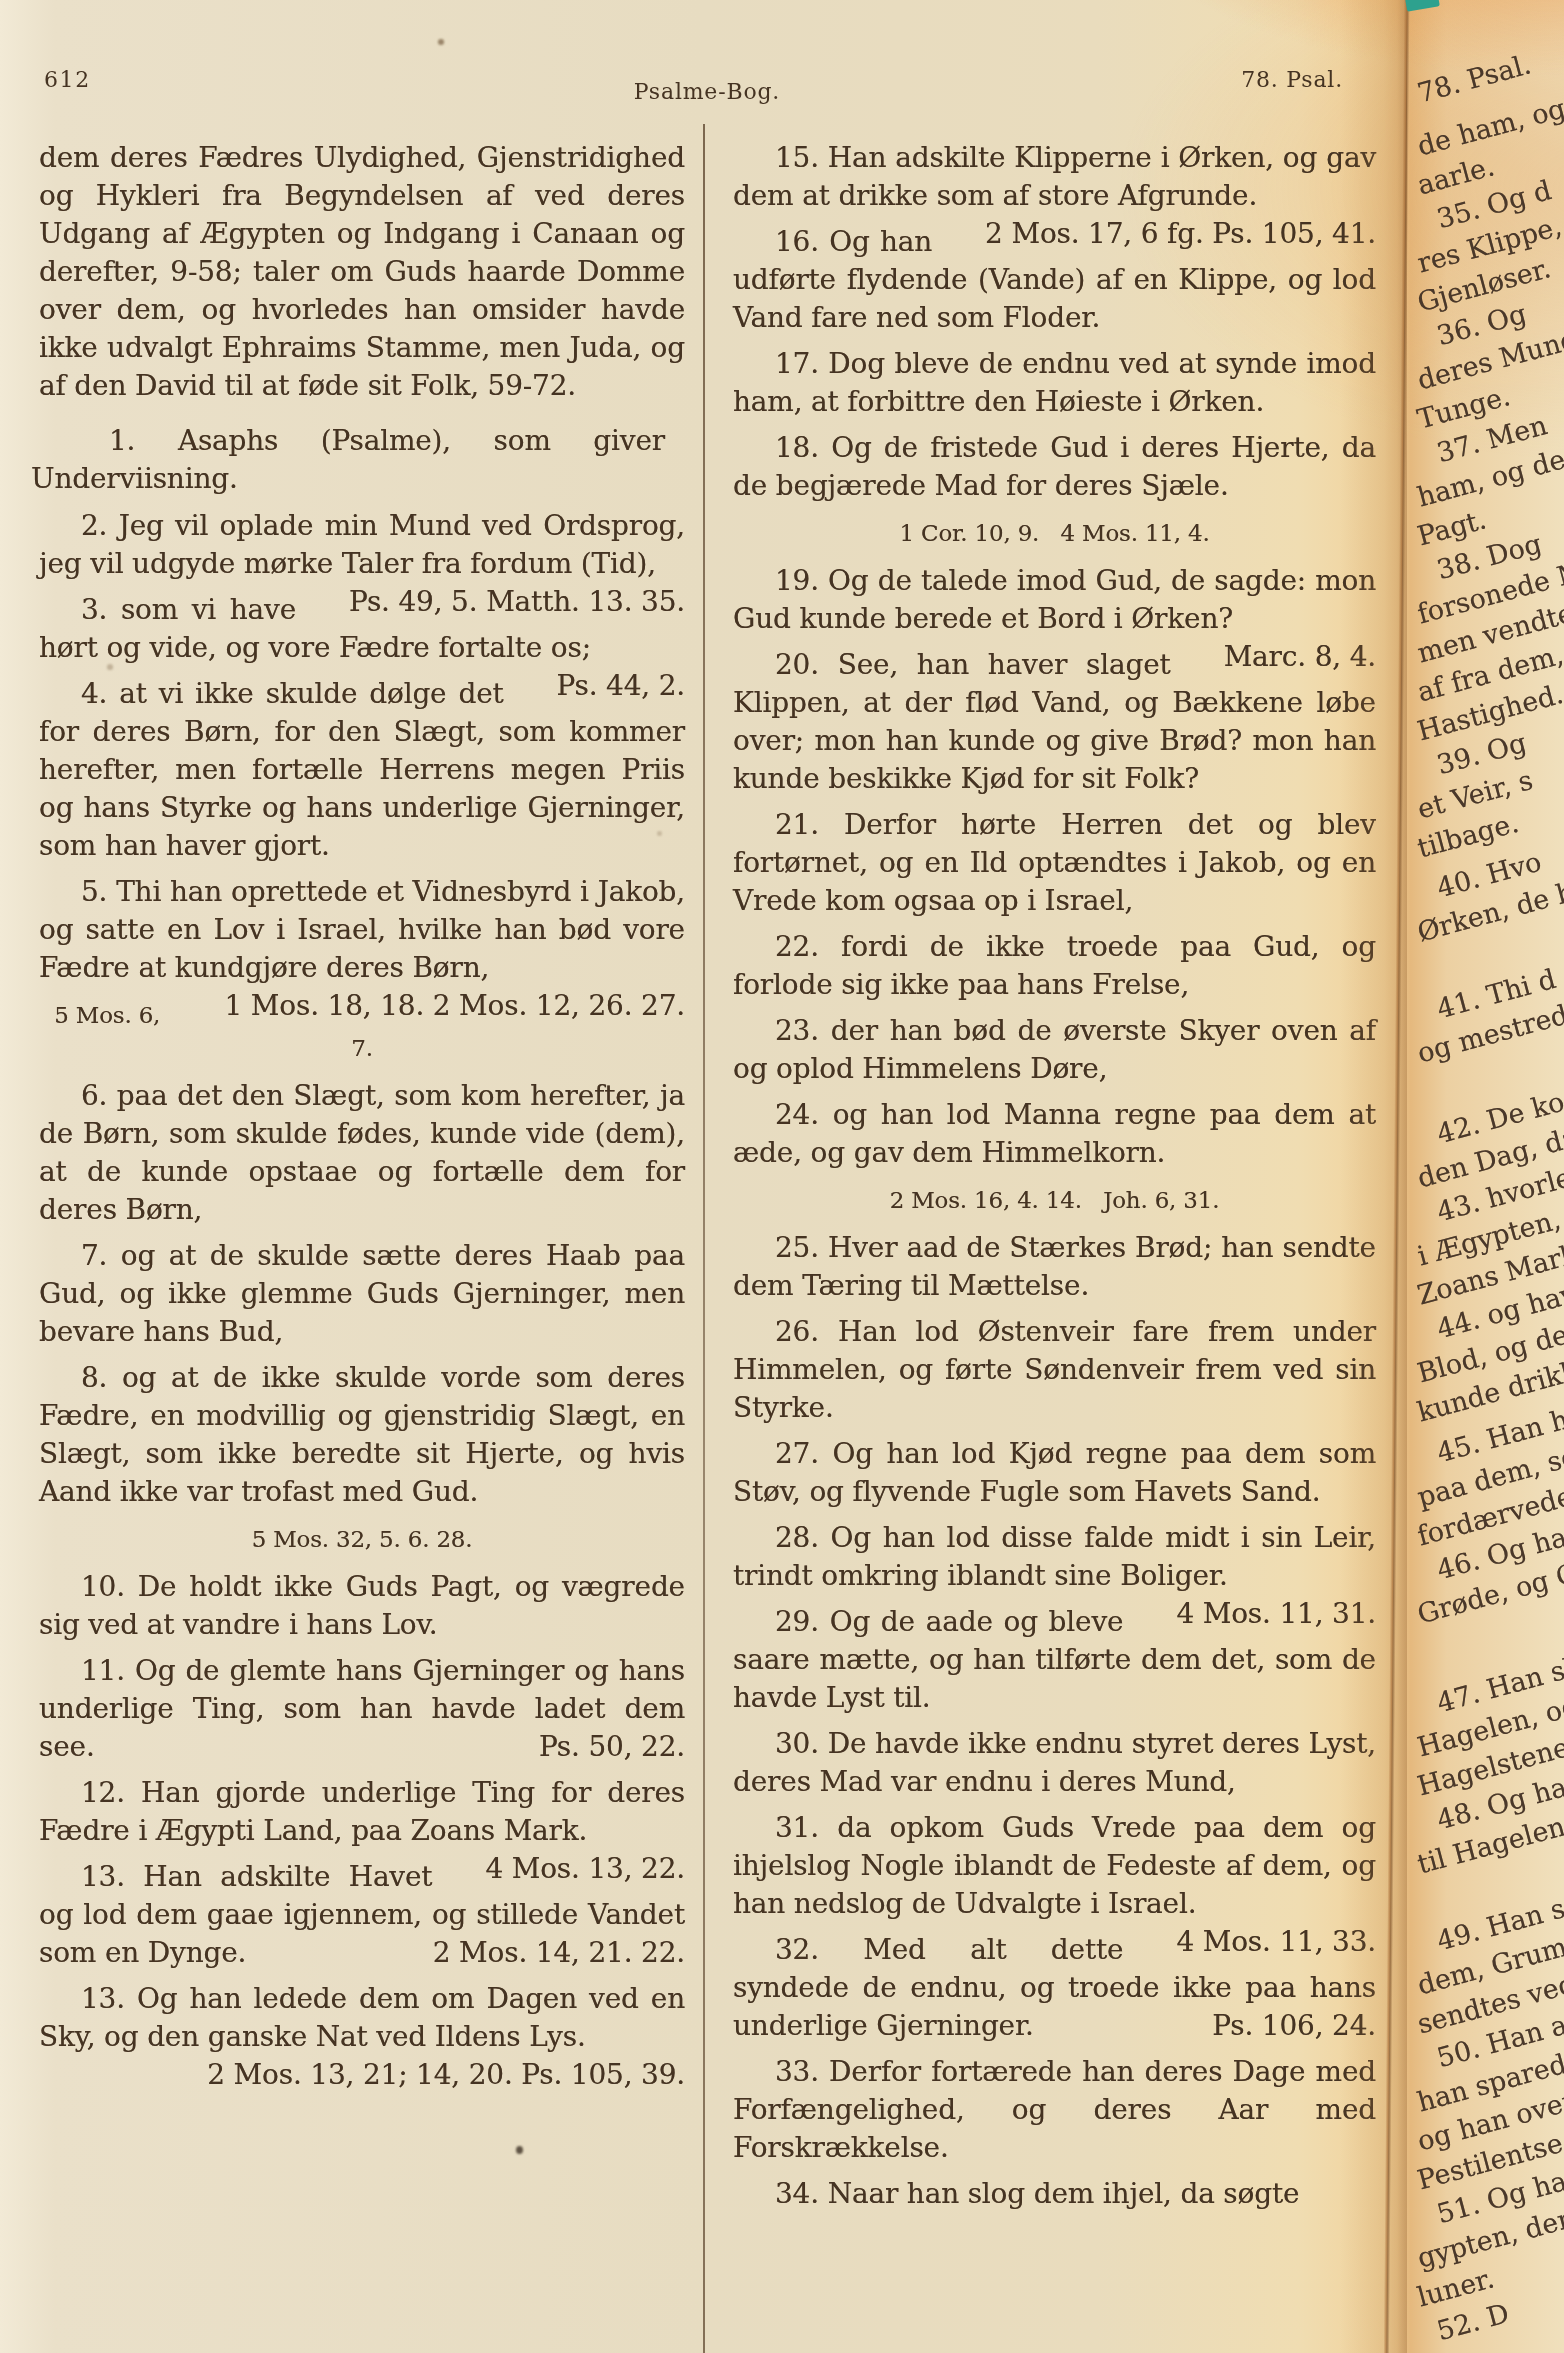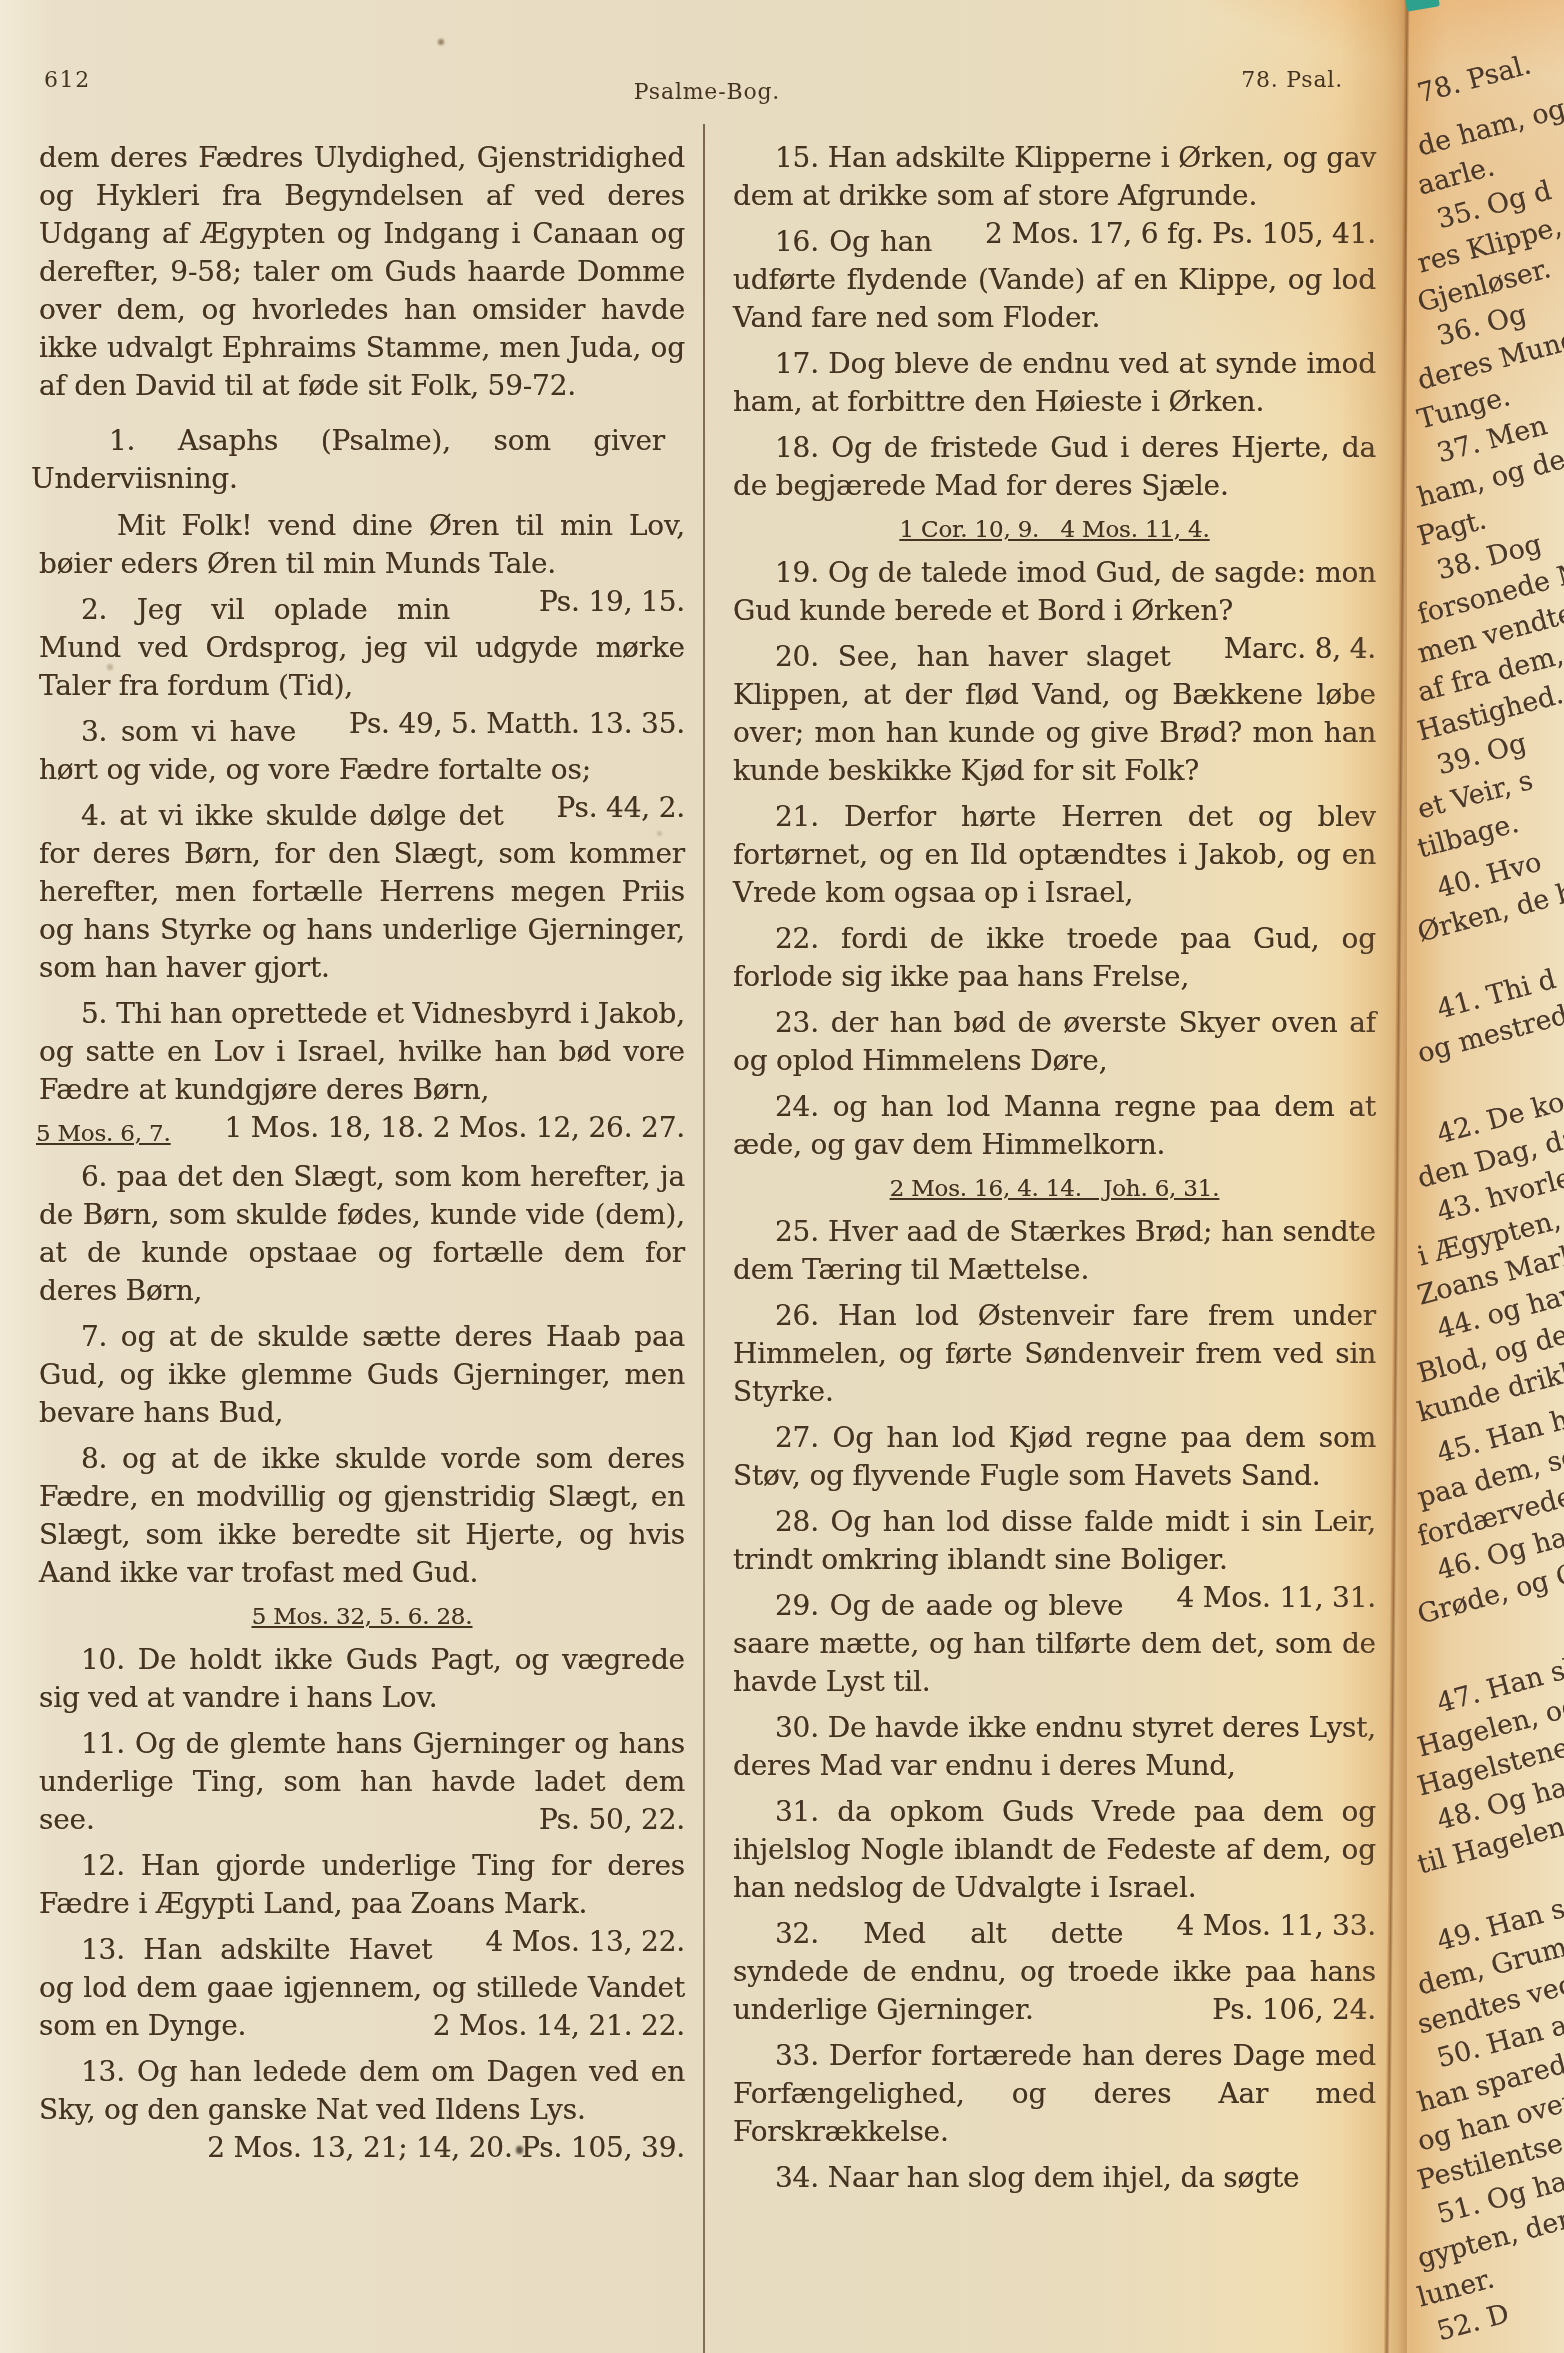--- a/index.html
+++ b/index.html
@@ -28,22 +28,22 @@
     text-shadow:0 0 0.5px rgba(62,44,24,.55);}
   .col-left{left:31px;width:662px;}
   .col-right{left:725px;width:659px;}
   .divider{position:absolute;left:703px;top:124px;height:2230px;width:1.6px;
     background:linear-gradient(180deg,rgba(88,64,40,.75),rgba(88,64,40,.55) 60%,rgba(88,64,40,.7));}
   p.verse{margin:8px;text-indent:42px;}
   p.verse.intro{text-indent:0;}
   p.verse.heading{margin:17px 28px 9.4px 0;text-indent:78px;}
   p.verse.opening{text-indent:78px;}
   .vref{float:right;padding-left:11px;}
-  p.ref-center{margin:4px;text-align:center;text-indent:0;
-    font-size:23px;line-height:33px;white-space:pre-wrap;text-decoration:underline;}
+  p.ref-center{margin:12px;text-align:center;text-indent:0;
+    font-size:23px;line-height:33px;white-space:pre-wrap;}
   
   .fold-shadow{position:absolute;left:1340px;top:0;width:67px;height:2354px;
     background:linear-gradient(90deg,rgba(185,135,75,0),rgba(185,135,75,.28) 85%,rgba(150,100,50,.38) 100%);}
   .crease{position:absolute;left:1404px;top:-4.7px;width:6.3px;height:2363px;
     transform:rotate(0.5deg);transform-origin:top center;
     background:linear-gradient(90deg,rgba(150,95,45,0),rgba(166,108,55,.65) 40%,rgba(112,68,30,.6) 58%,rgba(150,95,45,0));}
   .edge{position:absolute;left:1418px;top:74px;width:156px;height:2279px;overflow:visible;
     font-size:27px;color:#4a382a;text-shadow:0 0 0.5px rgba(62,44,24,.5);}
   .edge-line{height:39px;line-height:39px;white-space:nowrap;
     transform:rotate(-15deg);transform-origin:0 50%;}
@@ -62,21 +62,20 @@
 
 <div class="header">
   <span class="pagenum">612</span>
   <span class="htitle">Psalme-Bog.</span>
   <span class="hright">78. Psal.</span>
 </div>
 
 <div class="col col-left" id="left-verses">
     <p class="verse intro"><span class="vtext">dem deres Fædres Ulydighed, Gjenstridighed og Hykleri fra Begyndelsen af ved deres Udgang af Ægypten og Indgang i Canaan og derefter, 9-58; taler om Guds haarde Domme over dem, og hvorledes han omsider havde ikke udvalgt Ephraims Stamme, men Juda, og af den David til at føde sit Folk, 59-72.</span></p>
     <p class="verse heading"><span class="vtext">1. Asaphs (Psalme), som giver Underviisning.</span></p>
-    <p class="verse opening"><span class="vtext">Mit Folk! vend dine Øren til min Lov, bøier eders Øren til min Munds Tale.</span><span class="vref">Ps. 19, 15.</span></p>
     <p class="verse"><span class="vtext">2. Jeg vil oplade min Mund ved Ordsprog, jeg vil udgyde mørke Taler fra fordum (Tid),</span><span class="vref">Ps. 49, 5. Matth. 13. 35.</span></p>
     <p class="verse"><span class="vtext">3. som vi have hørt og vide, og vore Fædre fortalte os;</span><span class="vref">Ps. 44, 2.</span></p>
     <p class="verse"><span class="vtext">4. at vi ikke skulde dølge det for deres Børn, for den Slægt, som kommer herefter, men fortælle Herrens megen Priis og hans Styrke og hans underlige Gjerninger, som han haver gjort.</span></p>
     <p class="verse"><span class="vtext">5. Thi han oprettede et Vidnesbyrd i Jakob, og satte en Lov i Israel, hvilke han bød vore Fædre at kundgjøre deres Børn,</span><span class="vref">1 Mos. 18, 18. 2 Mos. 12, 26. 27.</span></p>
     <p class="ref-center">5 Mos. 6, 7.</p>
     <p class="verse"><span class="vtext">6. paa det den Slægt, som kom herefter, ja de Børn, som skulde fødes, kunde vide (dem), at de kunde opstaae og fortælle dem for deres Børn,</span></p>
     <p class="verse"><span class="vtext">7. og at de skulde sætte deres Haab paa Gud, og ikke glemme Guds Gjerninger, men bevare hans Bud,</span></p>
     <p class="verse"><span class="vtext">8. og at de ikke skulde vorde som deres Fædre, en modvillig og gjenstridig Slægt, en Slægt, som ikke beredte sit Hjerte, og hvis Aand ikke var trofast med Gud.</span></p>
     <p class="ref-center">5 Mos. 32, 5. 6. 28.</p>
     <p class="verse"><span class="vtext">10. De holdt ikke Guds Pagt, og vægrede sig ved at vandre i hans Lov.</span></p>

